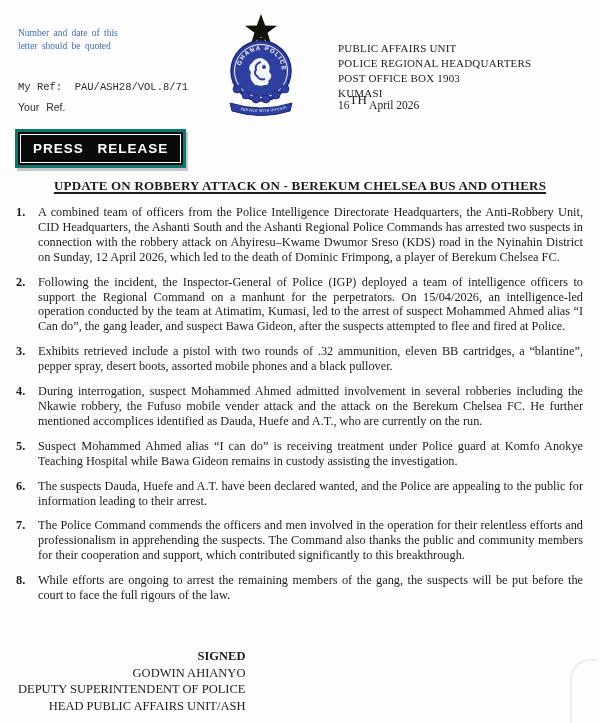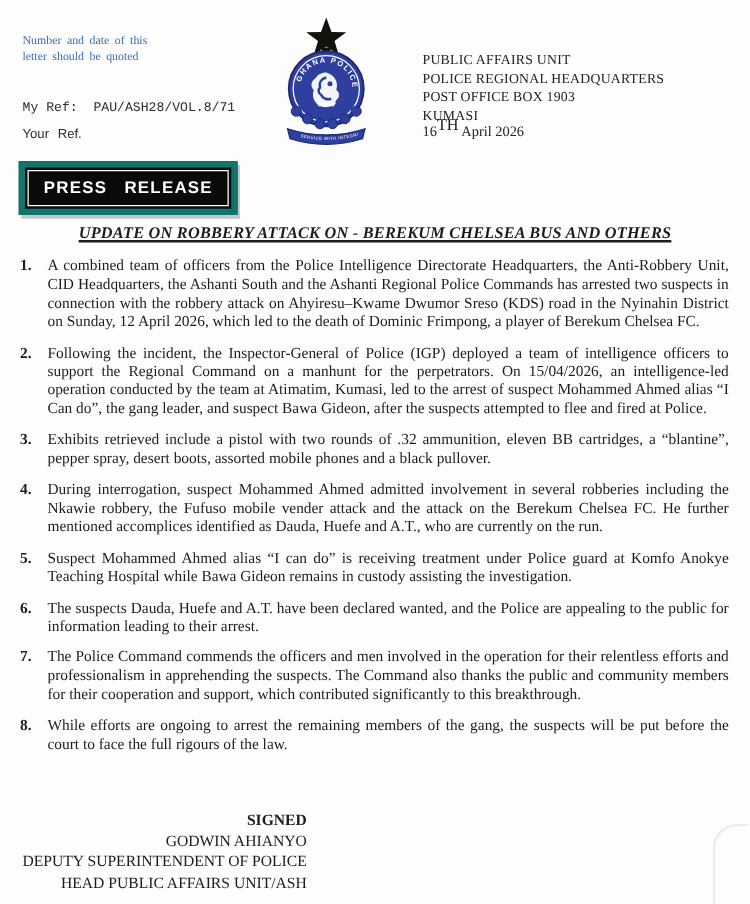--- a/index.html
+++ b/index.html
@@ -36,40 +36,40 @@
   }
   .dateline{
     position:absolute;left:338px;top:92px;
     font-size:11.5px;color:#222;
   }
   .dateline sup{font-size:13px;vertical-align:super;}
 
   
   .pressbox-outer{
     position:absolute;left:15px;top:129px;
-    background:#0a0a0a;border:5px solid #0f766e;
+    background:#0a0a0a;border:3px solid #0f766e;
     box-shadow:2px 3px 0 #c6c6c6;
     padding:2px;
   }
   .pressbox-inner{
     border:1.5px solid #ffffff;background:#0a0a0a;
     padding:4px 12px 5px 12px;
   }
   .pressbox-inner span{
     color:#fff;font-family:"Liberation Sans", sans-serif;
     font-weight:bold;font-size:13.5px;letter-spacing:1px;word-spacing:9px;
     white-space:nowrap;
   }
 
   
   .title{
     position:absolute;left:0;top:178px;width:600px;text-align:center;
     font-size:13px;font-weight:bold;letter-spacing:.2px;
   }
-  .title span{text-decoration:underline;text-decoration-thickness:1.5px;text-underline-offset:2px;font-style:italic;}
+  .title span{text-decoration:underline;text-decoration-thickness:1.5px;text-underline-offset:2px;}
 
   
   .bodylist{
     position:absolute;left:16px;top:205px;width:567px;
     list-style:none;margin:0;padding:0;
   }
   .bodylist li{
     display:flex;margin-bottom:10px;
     font-size:12.3px;line-height:14.9px;
   }

